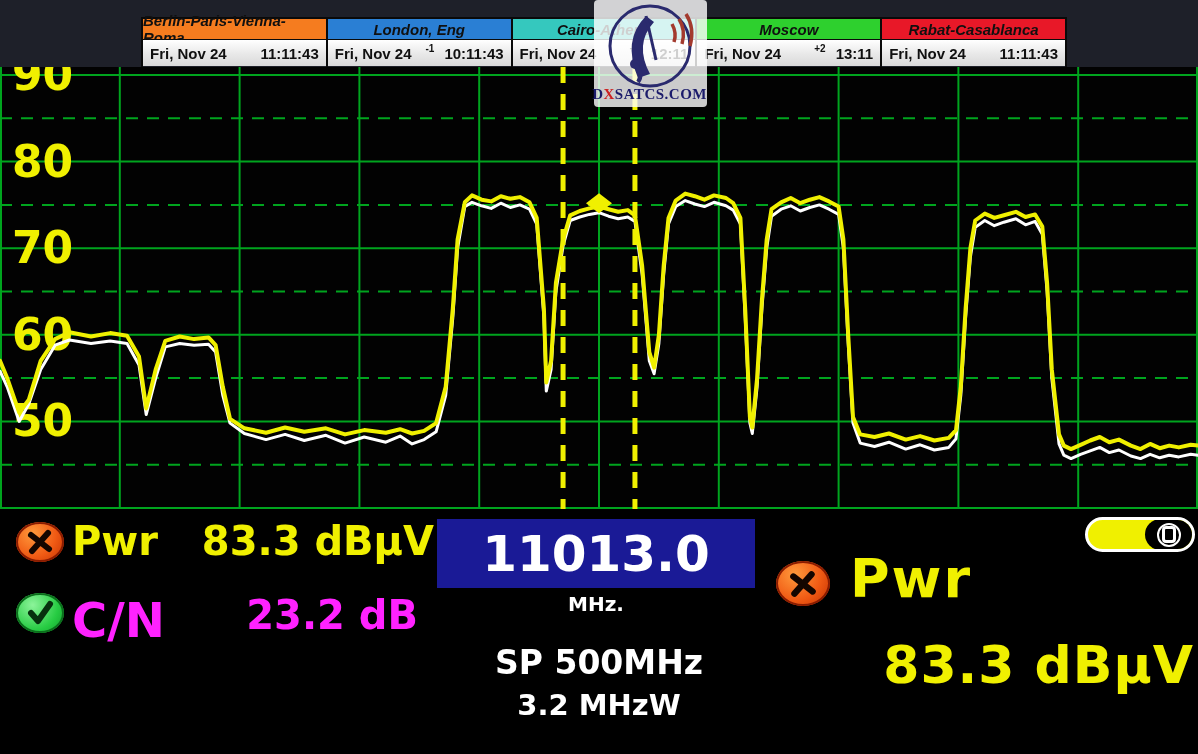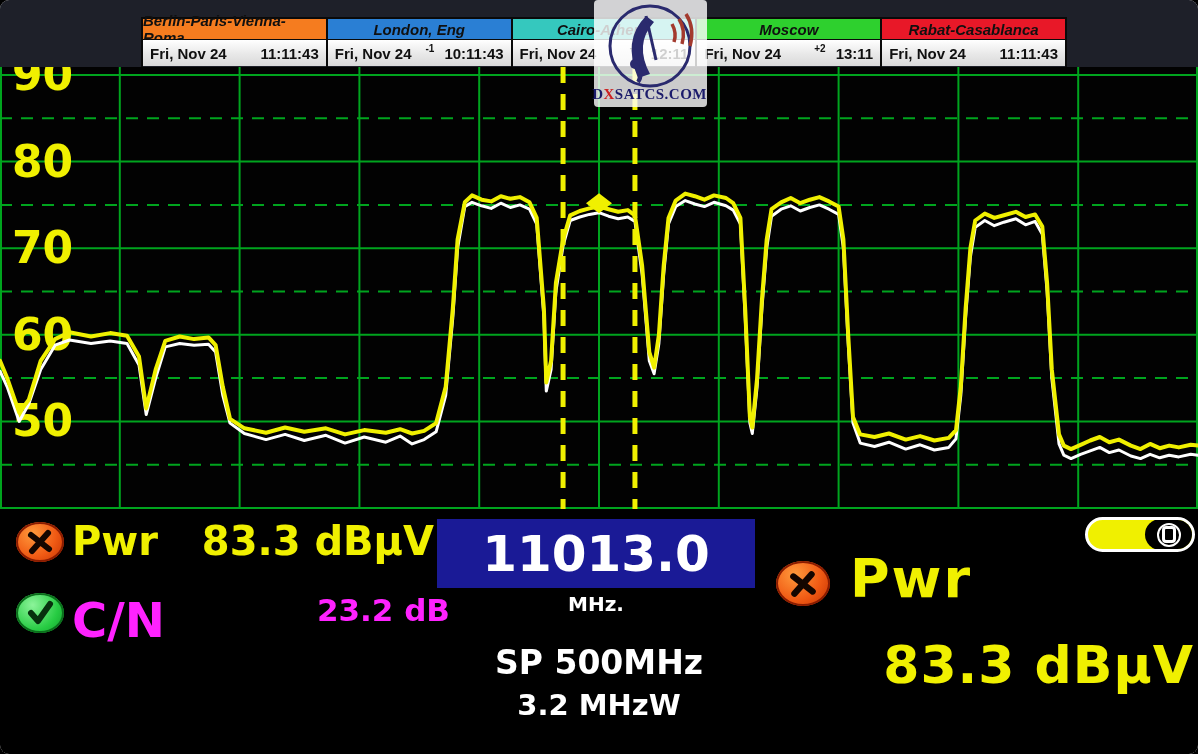--- a/index.html
+++ b/index.html
@@ -1,17 +1,17 @@
 <!DOCTYPE html>
 <html><head>
 <meta charset="utf-8">
 <style>
   html,body{margin:0;padding:0;background:#000;}
   .screen{position:relative;width:1198px;height:754px;background:#e5e5e5;overflow:hidden;
-          font-family:"DejaVu Sans",sans-serif;border-radius:9px;}
+          font-family:"DejaVu Sans",sans-serif;}
   
   .topbar{position:absolute;left:0;top:0;width:1198px;height:67px;background:#1e2029;}
   .clock-table{position:absolute;left:141px;top:17px;width:922px;height:49px;display:flex;border:2px solid #0a0a0a;}
   .clock-cell{flex:1;display:flex;flex-direction:column;border-right:2px solid #0a0a0a;}
   .clock-cell:last-child{border-right:none;}
   .clock-head{height:20px;display:flex;align-items:center;justify-content:center;
               font:italic bold 15px "Liberation Sans",sans-serif;color:#101010;border-bottom:1px solid #0a0a0a;}
   .clock-time{height:26px;display:flex;align-items:center;background:linear-gradient(#ffffff,#e8e8e8 55%,#d9d9d9);
               font:bold 15px "Liberation Sans",sans-serif;color:#101010;padding:0 7px;}
   .clock-date{white-space:nowrap;}
@@ -165,21 +165,21 @@
     </div>
     <div class="abs yellow-txt" style="left:72px;top:9px;font-size:40px;">Pwr</div>
     <div class="abs yellow-txt right-txt" style="left:150px;top:9px;width:284px;font-size:40px;">83.3 dBµV</div>
 
     <div class="abs badge ok" style="left:16px;top:84px;width:48px;height:40px;">
       <svg width="30" height="26" viewBox="0 0 30 26">
         <path d="M6 13 L13 21 L25 4" stroke="#07320e" stroke-width="6" stroke-linecap="round" stroke-linejoin="round" fill="none"></path>
       </svg>
     </div>
     <div class="abs magenta-txt" style="left:72px;top:83px;font-size:48px;">C/N</div>
-    <div class="abs magenta-txt right-txt" style="left:166px;top:83px;width:284px;font-size:31px;">23.2 dB</div>
+    <div class="abs magenta-txt right-txt" style="left:134px;top:83px;width:284px;font-size:40px;">23.2 dB</div>
 
     <div class="abs freq-box" style="left:437px;top:10px;width:318px;height:69px;">
       <span class="white-txt" style="font-size:50px;">11013.0</span>
     </div>
     <div class="abs white-txt center-txt" style="left:437px;top:83px;width:318px;font-size:20px;">MHz.</div>
     <div class="abs white-txt center-txt" style="left:379px;top:134px;width:440px;font-size:33px;">SP 500MHz</div>
     <div class="abs white-txt center-txt" style="left:379px;top:179px;width:440px;font-size:29px;">3.2 MHzW</div>
 
     <div class="abs badge x" style="left:776px;top:52px;width:54px;height:45px;">
       <svg width="32" height="28" viewBox="0 0 30 26">

